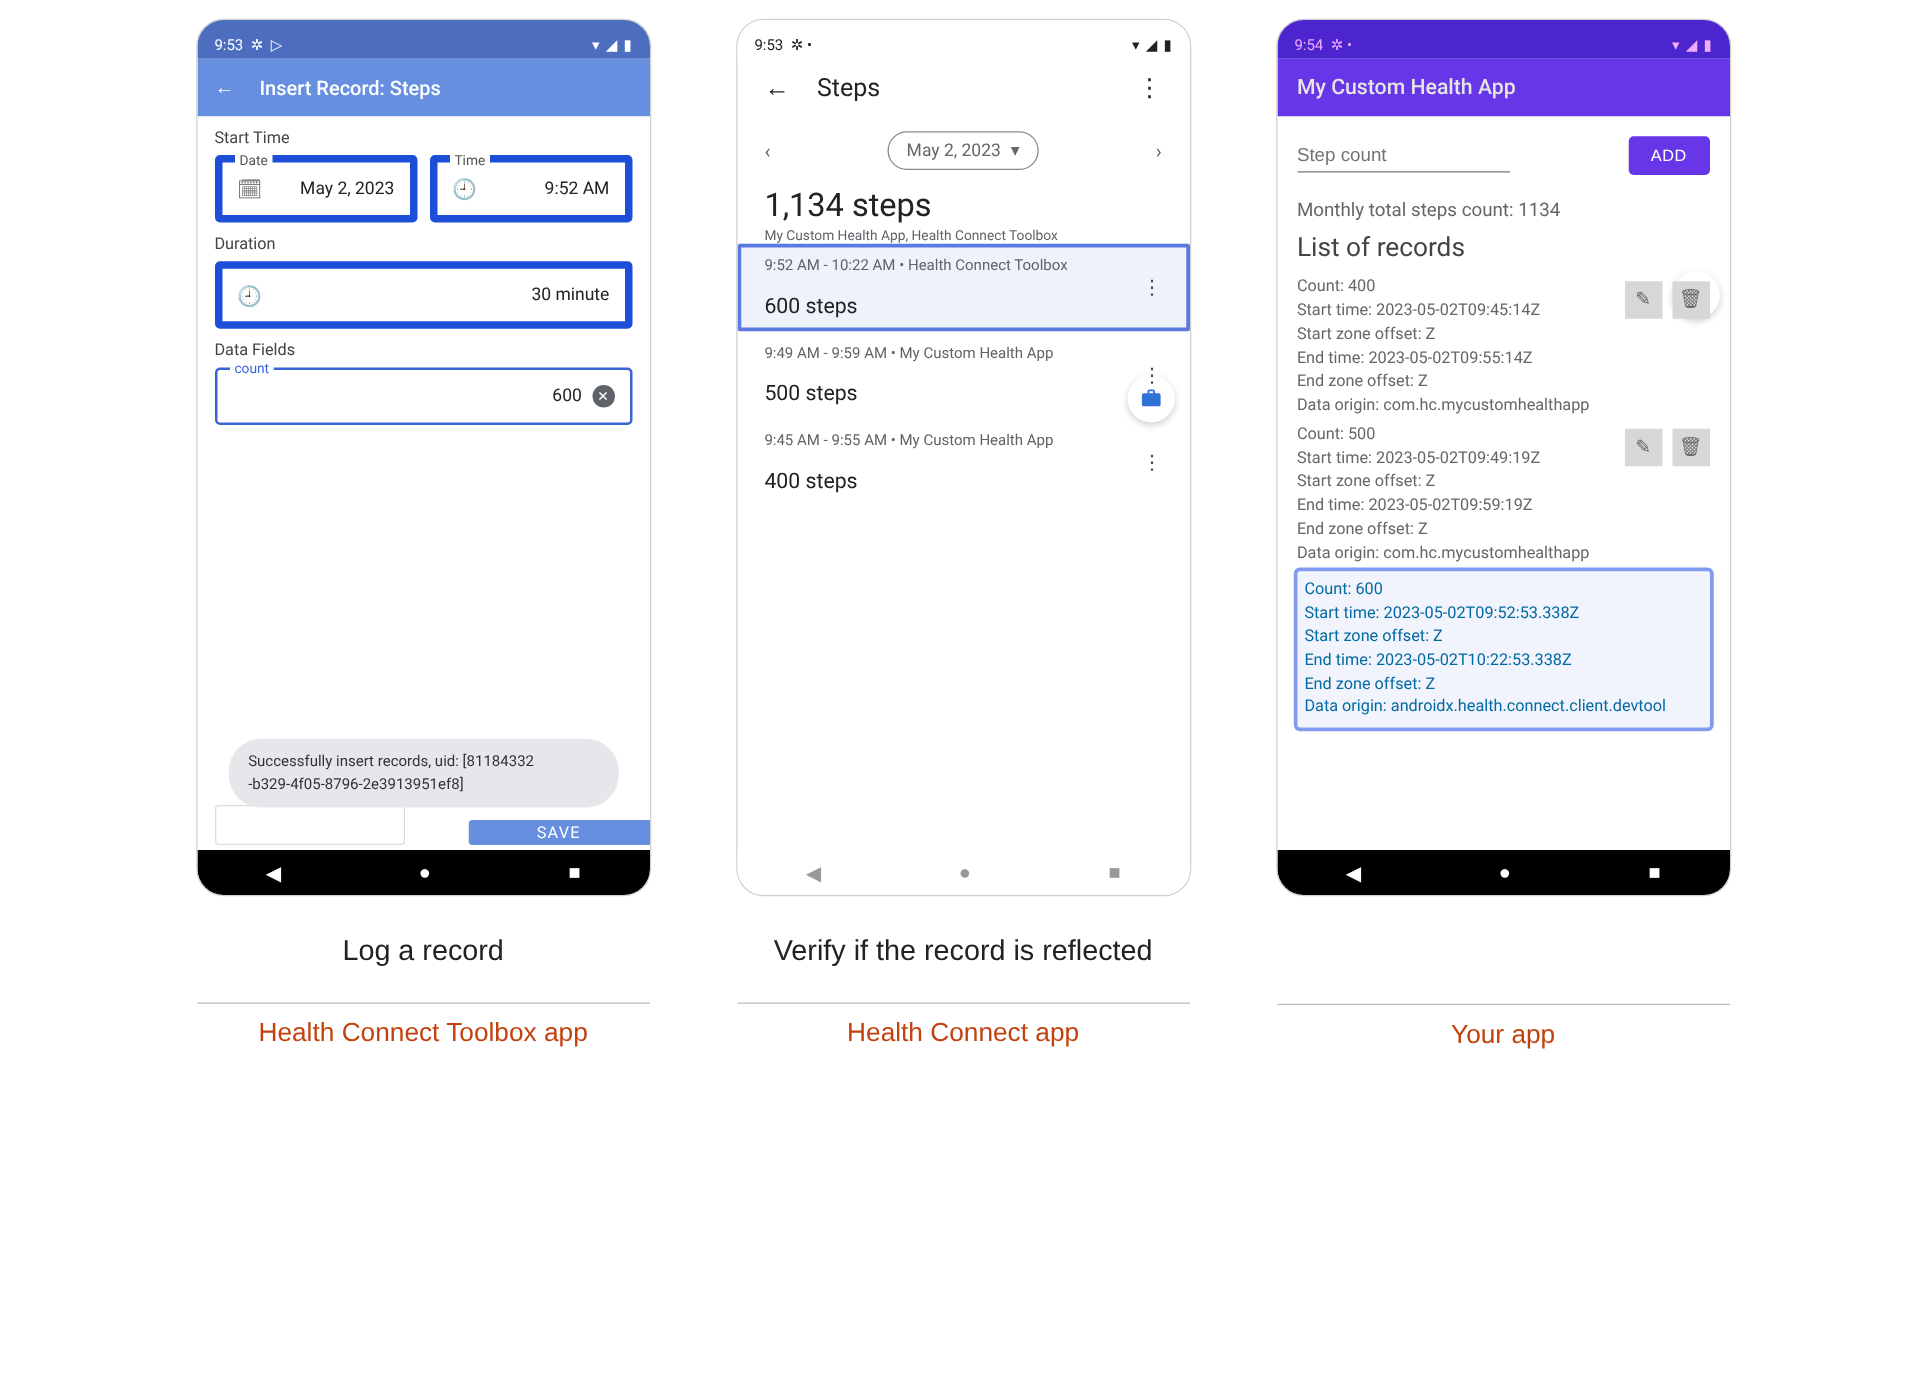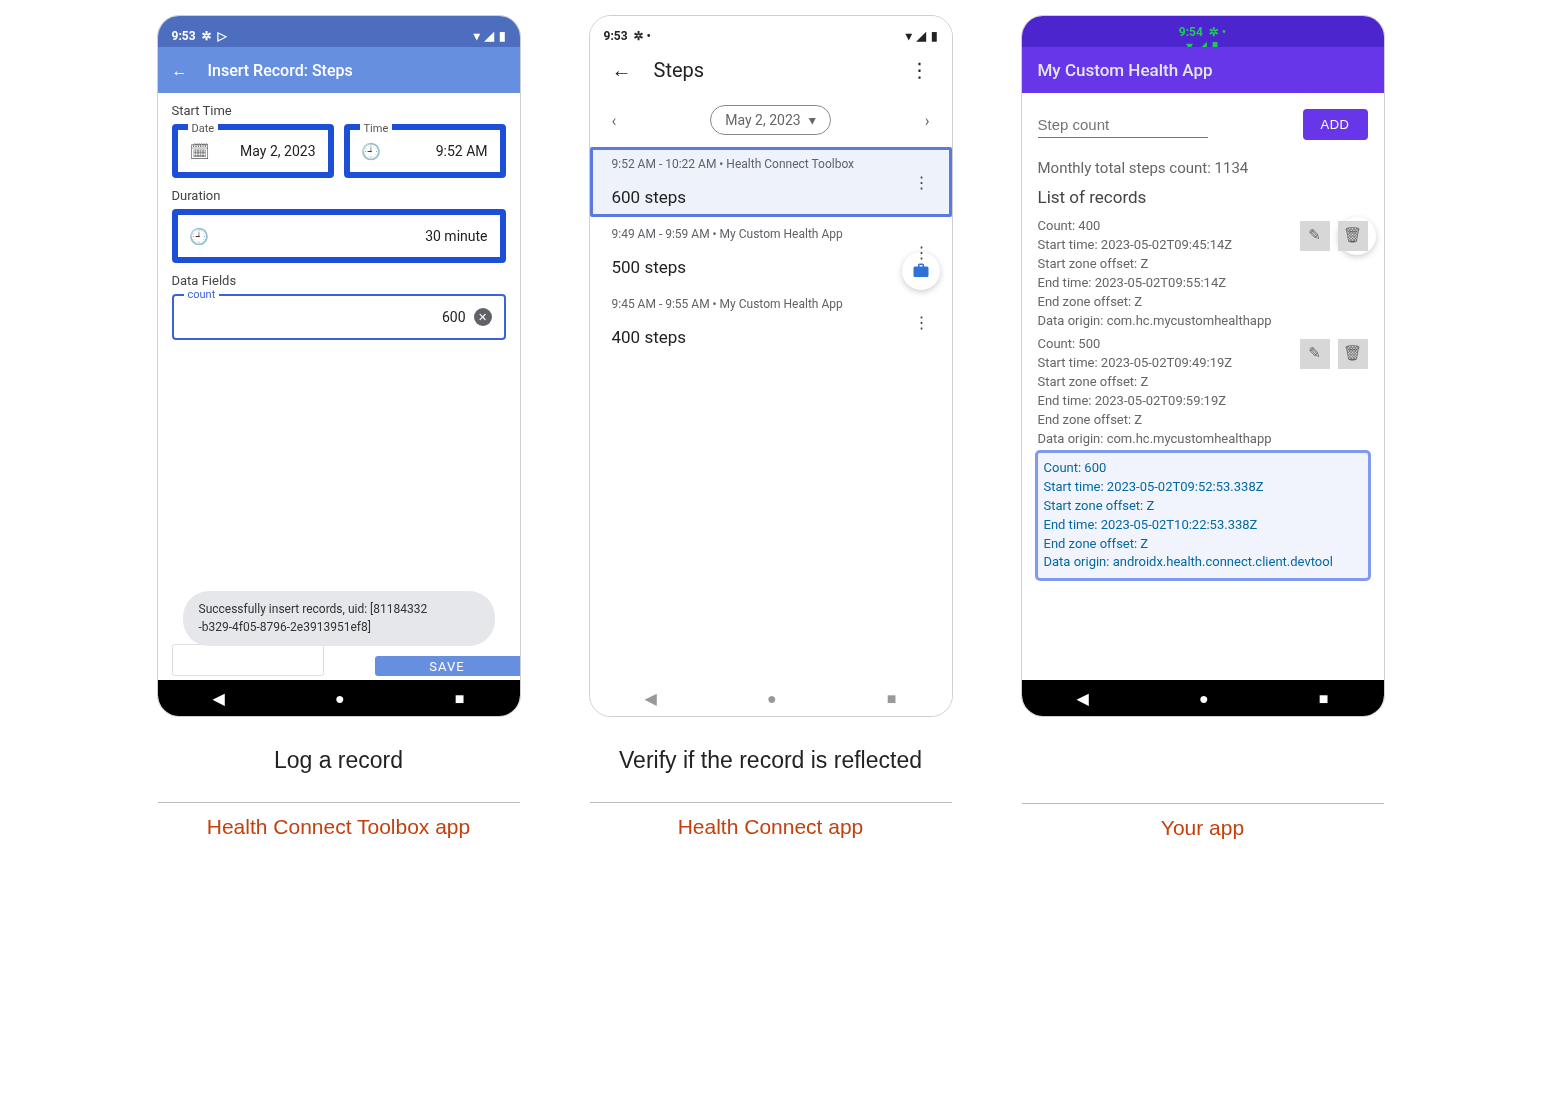--- a/index.html
+++ b/index.html
@@ -9,21 +9,21 @@
     --purple-dark:#4c25cf;
     --gray-bg:#f1f4fb;
     --gray-text:#5f6368;
     --border:#cfcfcf;
     font-family: Roboto, Arial, Helvetica, sans-serif;
   }
   body { margin:0; padding:15px 20px; background:#fff; color:#222; }
   .wrap { display:flex; gap:70px; justify-content:center; }
   .col { width:362px; display:flex; flex-direction:column; align-items:center; }
   .phone { width:362px; height:700px; border:1px solid var(--border); border-radius:22px; overflow:hidden; position:relative; display:flex; flex-direction:column; background:#fff; }
-  .status-bar { height:22px; padding:9px 14px 0; font-size:12px; display:flex; justify-content:space-between; align-items:center;font-weight:bold; }
+  .status-bar { height:22px; padding:9px 14px 0; font-size:12px; display:flex; justify-content:space-between; align-items:center; }
   .status-icons { display:flex; gap:5px; align-items:center; }
   .nav-bar { height:36px; background:#000; margin-top:auto; border-radius:0 0 20px 20px; display:flex; justify-content:space-around; align-items:center; }
   .nav-bar span { color:#fff; }
   .nav-bar.light span { color:#999; }
   .nav-bar.light { background:#fff; }
 
   
   .p1-status { background:var(--blue1); color:#fff; }
   .p1-top { background:var(--blue2); color:#fff; height:46px; display:flex; align-items:center; padding:0 14px; gap:20px; font-weight:500; }
   .section-label { font-size:13px; color:#444; padding:10px 14px 6px; }
@@ -49,27 +49,27 @@
   .p2-total h2 { margin:0; font-weight:400; font-size:26px; }
   .p2-total p { margin:2px 0 0; font-size:11px; color:#5f6368; }
   .entry { padding:10px 22px; position:relative; }
   .entry .meta { font-size:12px; color:#5f6368; }
   .entry .big  { font-size:17px; color:#222; margin-top:16px; }
   .entry .dots { position:absolute; right:22px; top:50%; transform:translateY(-50%); color:#444; }
   .entry.hl { background:#eef2fb; outline:3px solid #5a7ae0; outline-offset:-3px; border-radius:2px; }
   .fab { position:absolute; right:12px; top:50%; width:38px; height:38px; background:#fff; border-radius:50%; box-shadow:0 2px 6px rgba(0,0,0,.2); display:flex; align-items:center; justify-content:center; }
 
   
-  .p3-status { background:var(--purple-dark); color:#22c55e;flex-direction:column; }
+  .p3-status { background:var(--purple-dark); color:#f0abfc; }
   .p3-top { background:var(--purple); color:#e5e5e5; height:46px; display:flex; align-items:center; padding:0 16px; font-size:17px; font-weight:500; }
   .p3-body { padding:16px; font-size:13px; color:#3a3a3a; overflow:hidden; flex:1; position:relative; }
   .underline-input { width:170px; border:none; border-bottom:1px solid #777; font-size:15px; color:#888; padding:4px 0; background:transparent; }
   .add-btn { background:var(--purple); color:#fff; border:none; border-radius:4px; padding:8px 18px; font-size:13px; font-weight:500; letter-spacing:.5px; }
   .p3-label { color:#666; font-size:15px; margin:19px 0 10px; }
-  .p3-head  { color:#444; font-size:17px; margin:0 0 10px; }
+  .p3-head  { color:#444; font-size:21px; margin:0 0 10px; }
   .rec { position:relative; font-size:13px; color:#666; line-height:1.46; padding-right:80px; margin-bottom:4px; }
   .rec.hl { outline:3px solid #809af0; background:#f2f4fd; color:#0369a1; padding:6px 6px 6px 6px; border-radius:2px; }
   .rec-actions { position:absolute; right:0; top:4px; display:flex; gap:8px; }
   .sq { width:30px;height:30px; background:#d7d7d7; display:flex; align-items:center; justify-content:center; font-size:15px; }
   .fab2 { position:absolute; right:8px; top:124px; width:38px; height:38px; background:#fff; border-radius:50%; box-shadow:0 2px 6px rgba(0,0,0,.2); display:flex; align-items:center; justify-content:center; }
 
   
   .caption { margin-top:30px; font-size:23px; color:#222; font-family:"Google Sans",Arial,sans-serif; text-align:center; }
   .rule { width:100%; border:none; border-top:1px solid #bbb; margin:28px 0 12px; }
   .sub   { font-size:21px; color:#c2410c; font-family:"Google Sans",Arial,sans-serif; text-align:center; }
@@ -160,20 +160,24 @@
         <span>Steps</span>
         <span style="margin-left:auto">⋮</span>
       </div>
       <div class="date-sel">
         <span>‹</span>
         <span class="pill">
           <span>May 2, 2023</span>
           <span>▾</span>
         </span>
         <span>›</span>
+      </div>
+      <div class="p2-total">
+        <h2>1,134 steps</h2>
+        <p>My Custom Health App, Health Connect Toolbox</p>
       </div>
 
       <div id="p2-entries" style="position:relative">
         <div class="fab">
           <svg width="18" height="18" viewBox="0 0 24 24">
               <path fill="#2f72d6" d="M20 6h-4V4a2 2 0 0 0-2-2h-4a2 2 0 0 0-2 2v2H4a2 2 0 0 0-2 2v10a2 2 0 0 0 2 2h16a2 2 0 0 0 2-2V8a2 2 0 0 0-2-2zM10 4h4v2h-4V4z"></path>
             </svg>
         </div>
       <div class="entry hl">
             <div class="meta">9:52 AM - 10:22 AM • Health Connect Toolbox</div>

